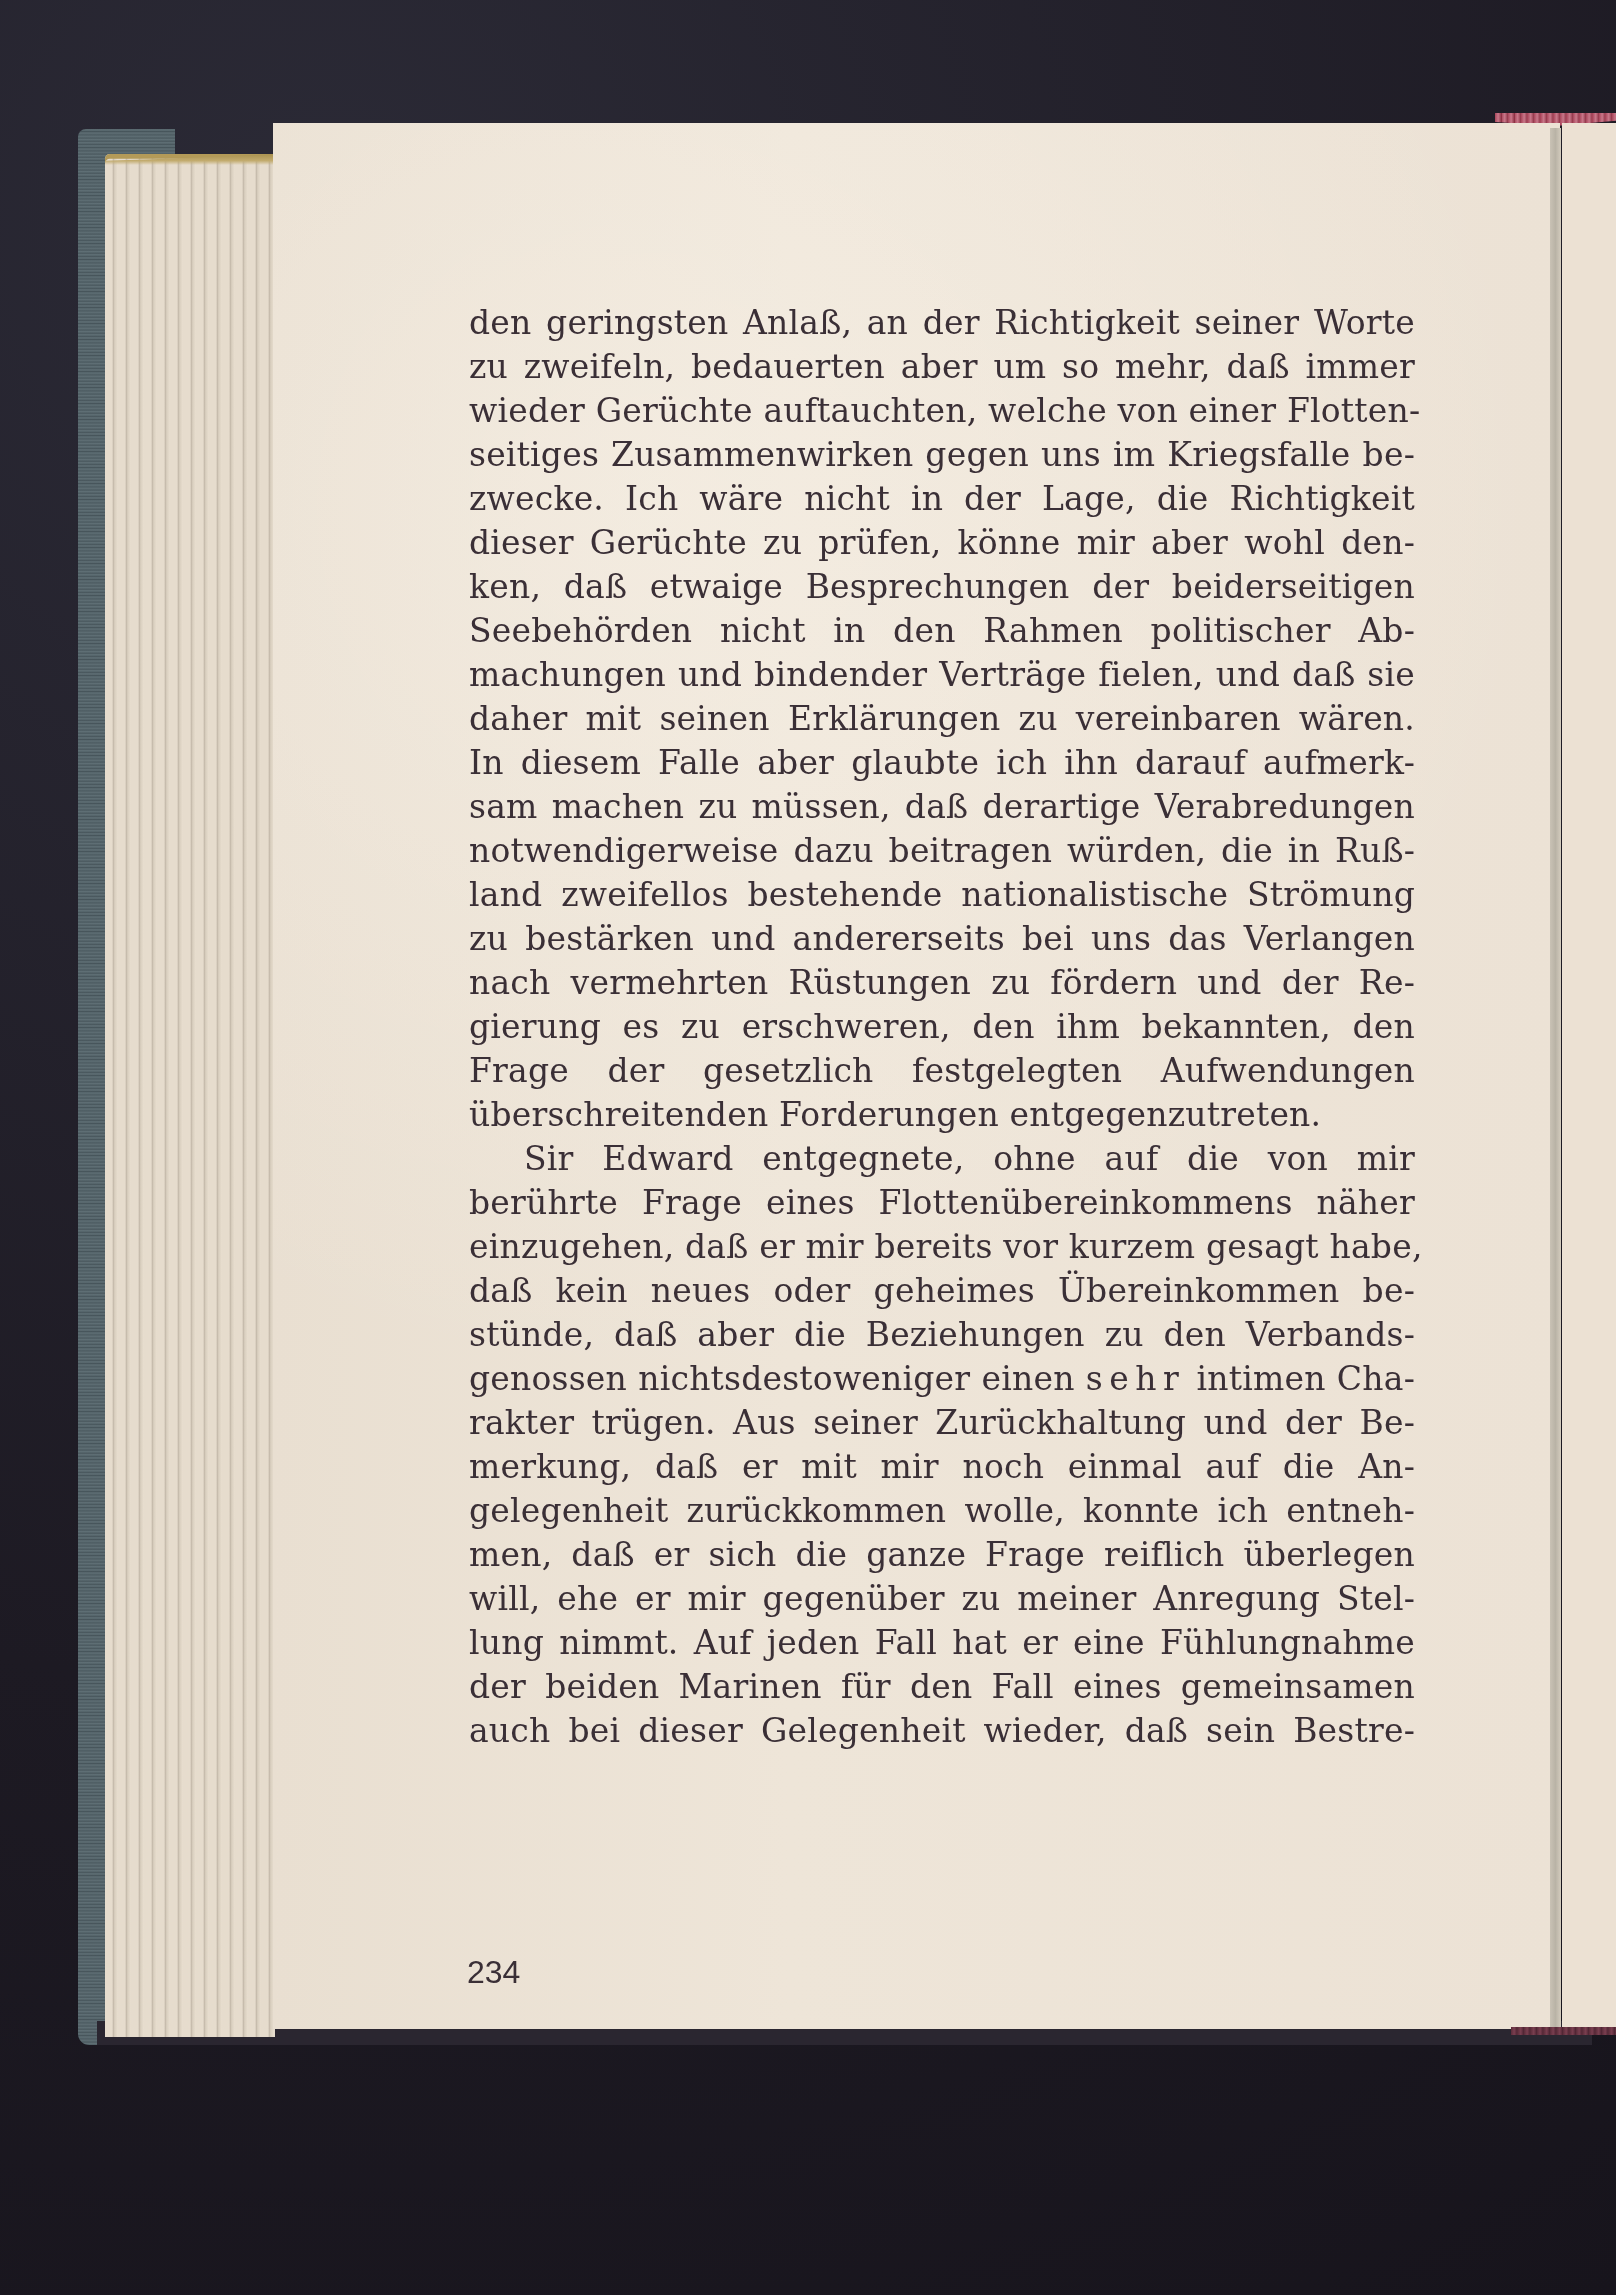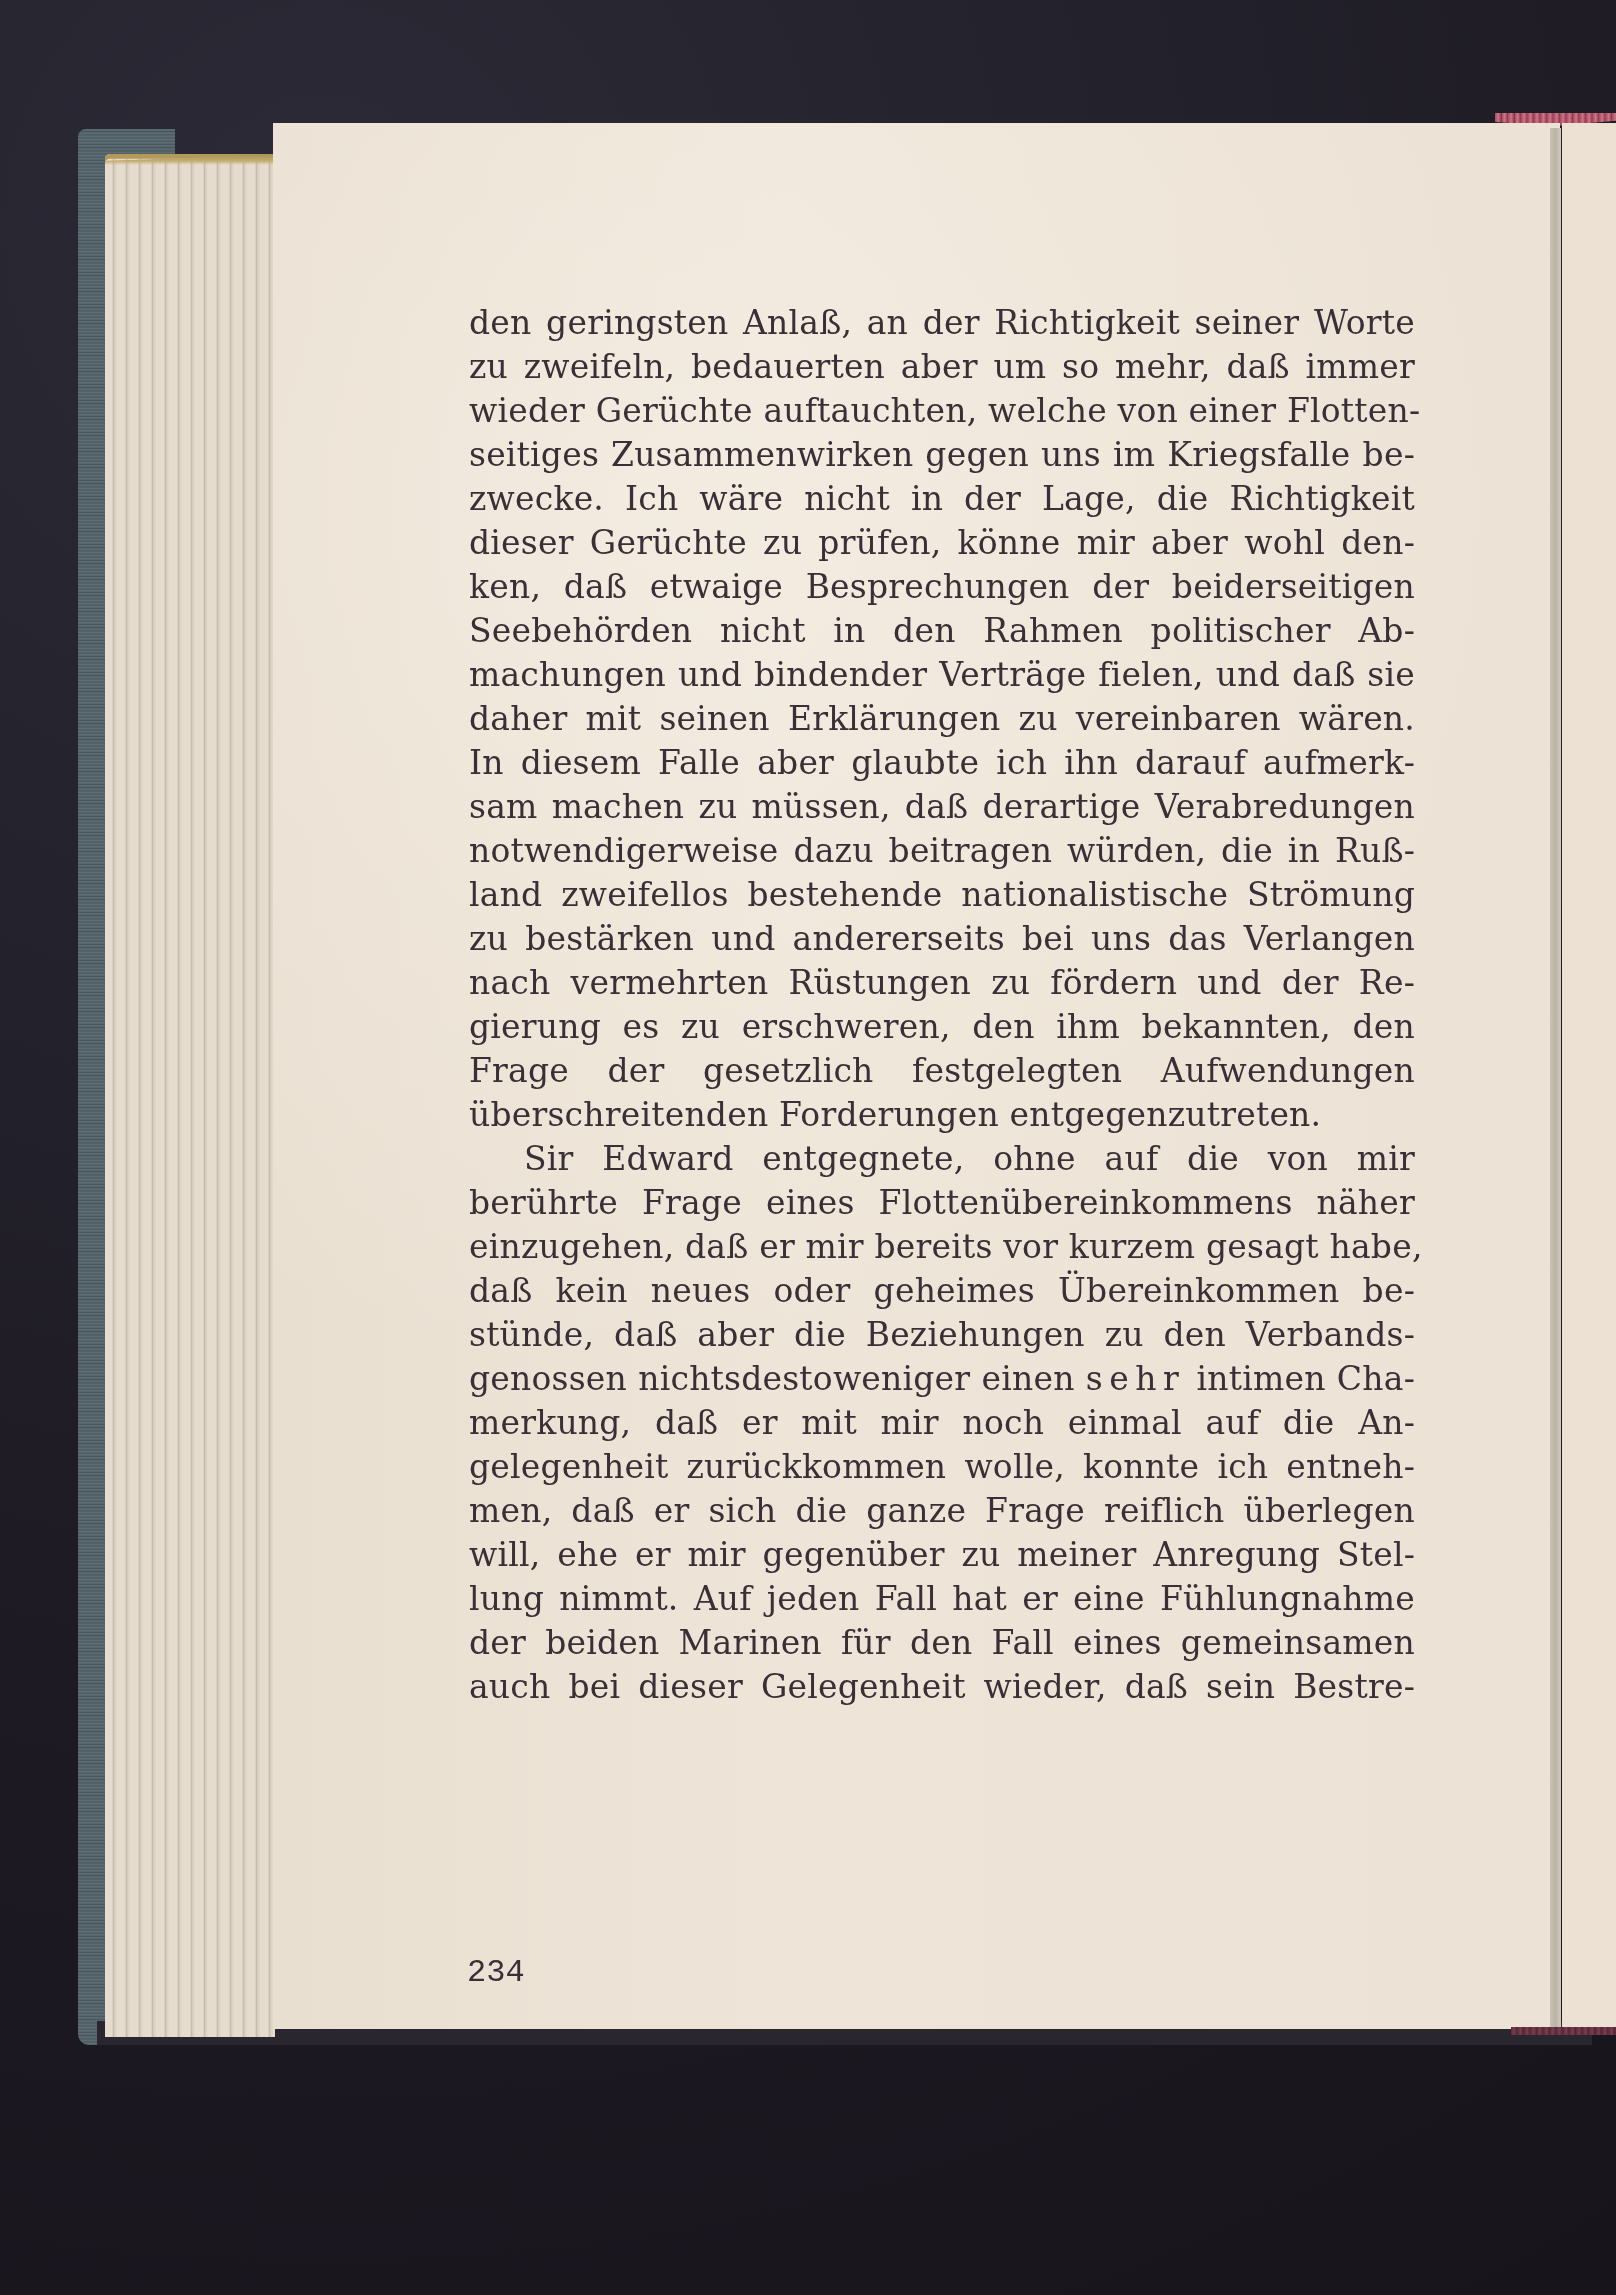--- a/index.html
+++ b/index.html
@@ -136,21 +136,21 @@
     padding-left: 55px;
   }
   .spaced {
     letter-spacing: 6.5px;
   }
   .page-number {
     position: absolute;
     left: 467px;
     top: 1954px;
     color: #3a2f36;
-    font-family: Liberation Mono, monospace;
+    font-family: Liberation Sans, sans-serif;
     font-size: 32px;
   }
 </style>
 </head>
 <body>
 
 <div class="backdrop"></div>
 <div class="cover-cloth"></div>
 <div class="cover-cloth-bottom"></div>
 <div class="page-stack"></div>
@@ -182,20 +182,21 @@
       <span class="line">Frage der gesetzlich festgelegten Aufwendungen</span>
       <span class="line last">überschreitenden Forderungen entgegenzutreten.</span>
     </div>
     <div>
       <span class="line indent">Sir Edward entgegnete, ohne auf die von mir</span>
       <span class="line">berührte Frage eines Flottenübereinkommens näher</span>
       <span class="line">einzugehen, daß er mir bereits vor kurzem gesagt habe,</span>
       <span class="line">daß kein neues oder geheimes Übereinkommen be-</span>
       <span class="line">stünde, daß aber die Beziehungen zu den Verbands-</span>
       <span class="line" style="text-align-last: justify;"><span>genossen nichtsdestoweniger einen </span><span class="spaced">sehr</span><span> intimen Cha-</span></span>
+      <span class="line">rakter trügen. Aus seiner Zurückhaltung und der Be-</span>
       <span class="line">merkung, daß er mit mir noch einmal auf die An-</span>
       <span class="line">gelegenheit zurückkommen wolle, konnte ich entneh-</span>
       <span class="line">men, daß er sich die ganze Frage reiflich überlegen</span>
       <span class="line">will, ehe er mir gegenüber zu meiner Anregung Stel-</span>
       <span class="line">lung nimmt. Auf jeden Fall hat er eine Fühlungnahme</span>
       <span class="line">der beiden Marinen für den Fall eines gemeinsamen</span>
       <span class="line">auch bei dieser Gelegenheit wieder, daß sein Bestre-</span>
     </div>
   </div>
 

